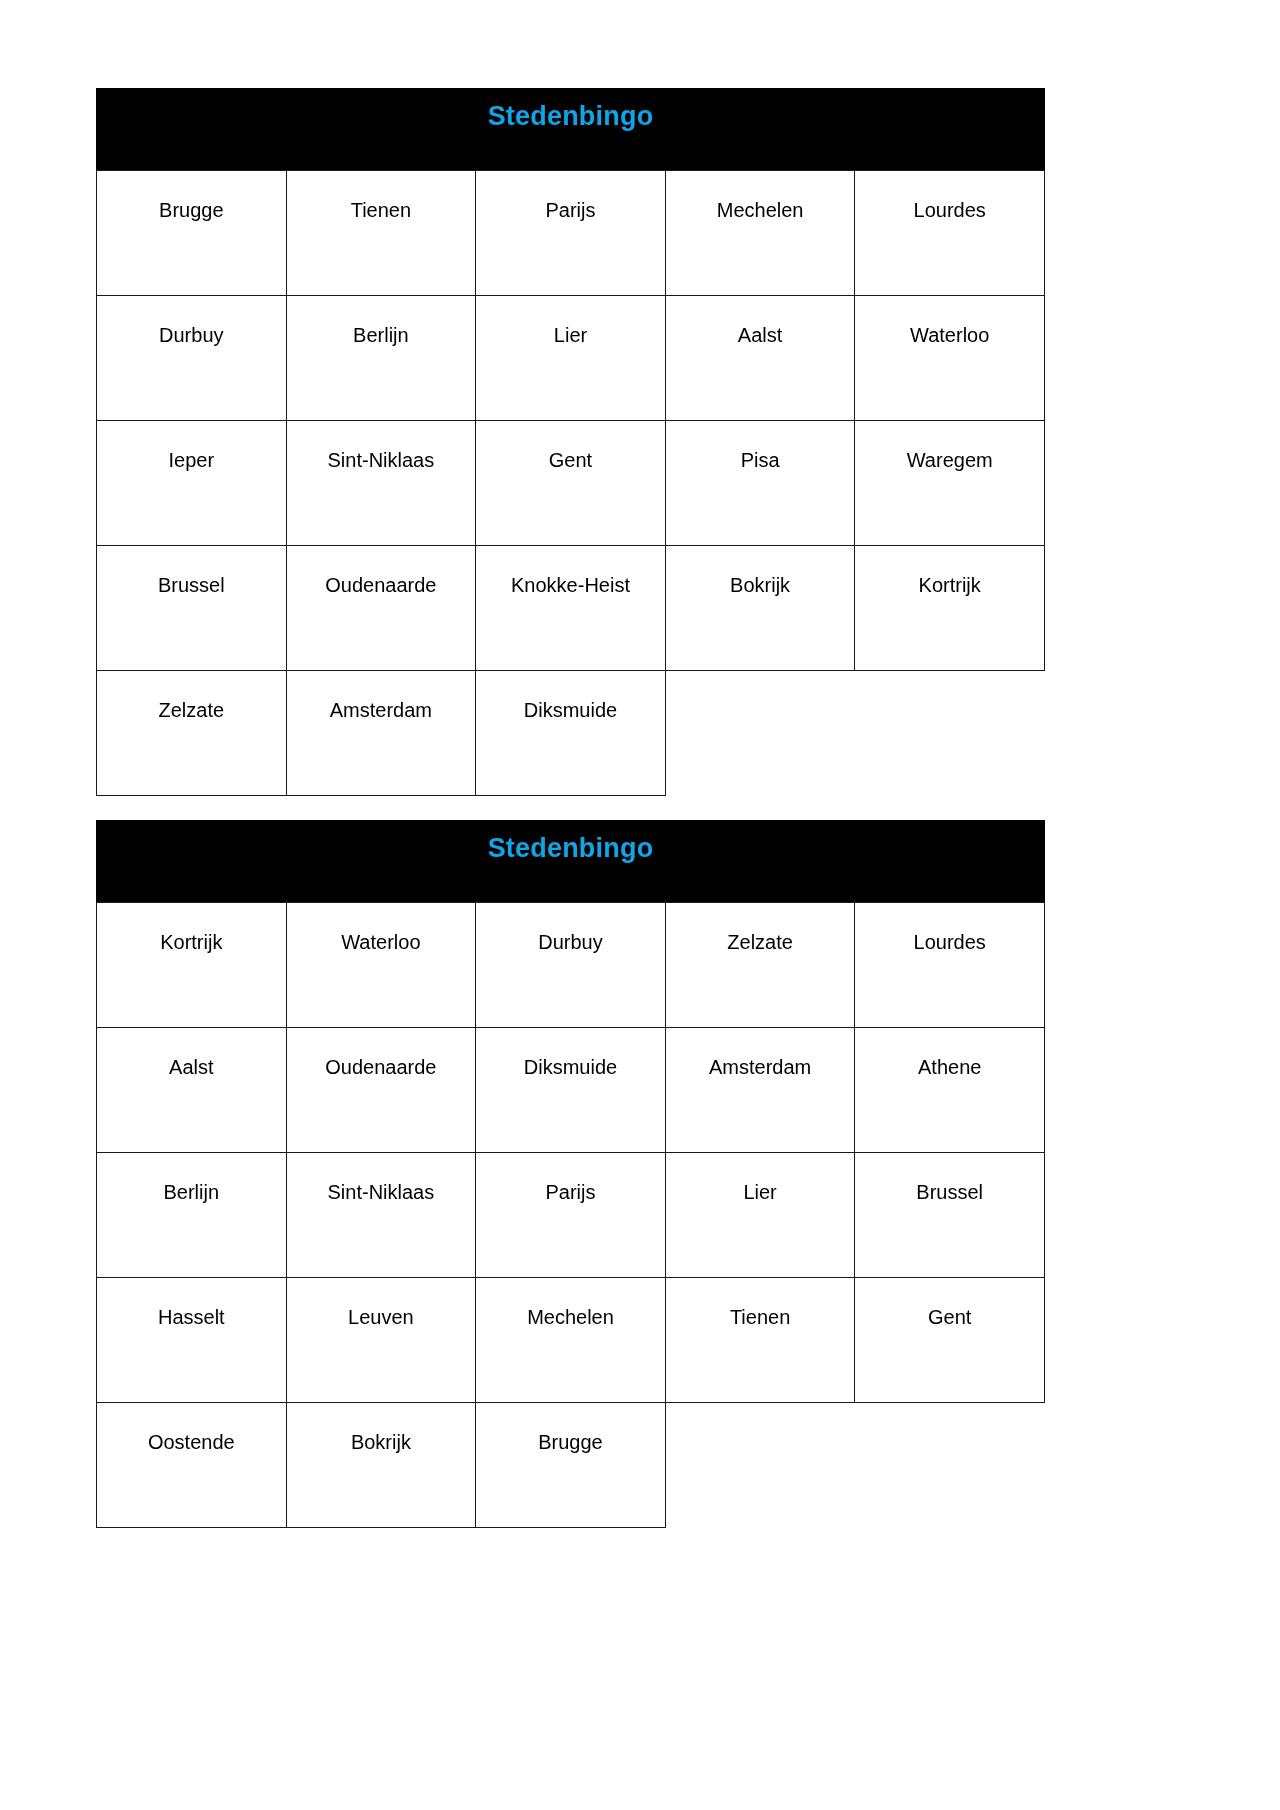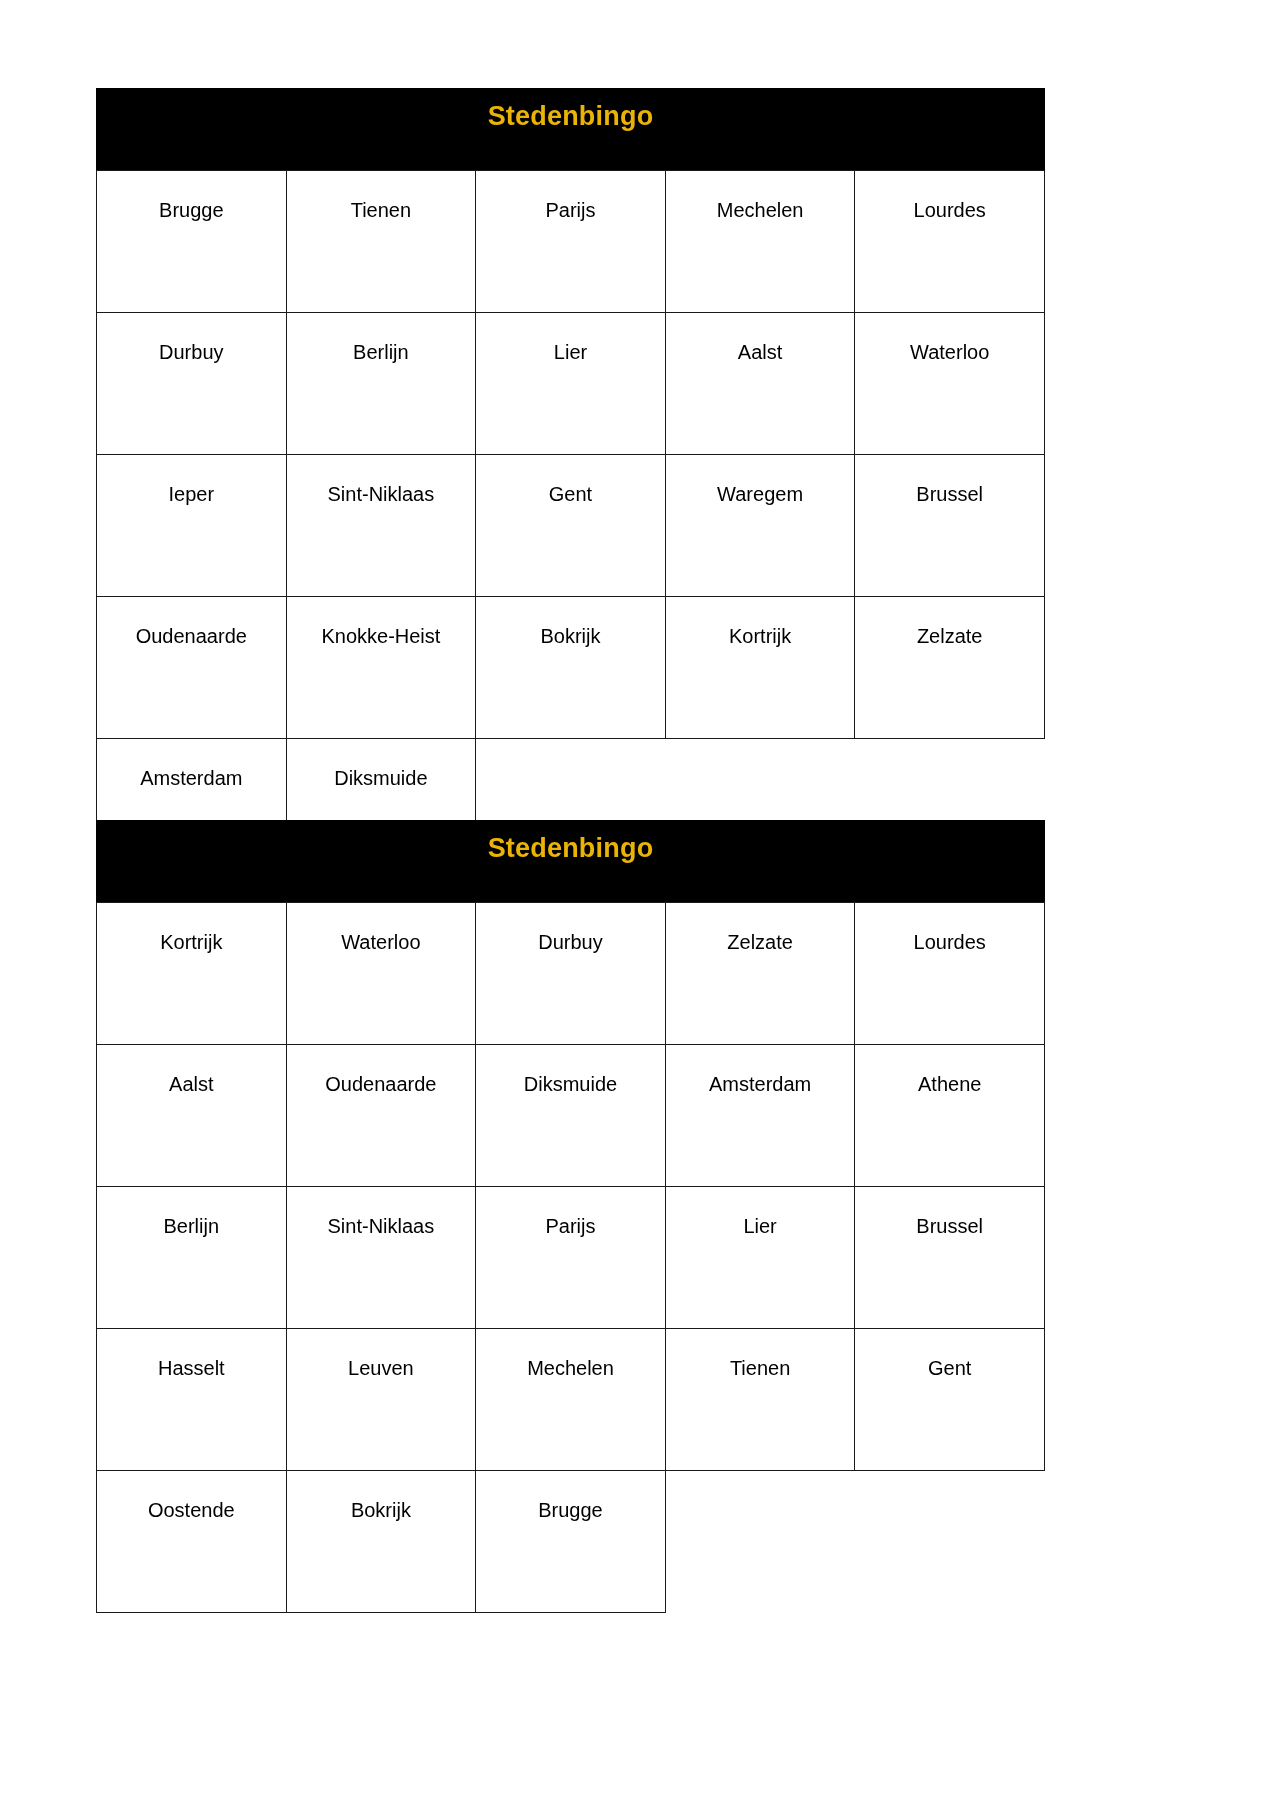--- a/index.html
+++ b/index.html
@@ -34,38 +34,38 @@
   .card-header {
     background: #000000;
     height: 82px;
     display: flex;
     align-items: flex-start;
     justify-content: center;
     padding-top: 14px;
     box-sizing: border-box;
   }
   .card-title {
-    color: #eab308;
+    color: #0ea5e9;
     font-size: 27px;
     font-weight: bold;
     letter-spacing: 0.2px;
     line-height: 1.1;
   }
 
   .bingo-grid {
     display: grid;
     grid-template-columns: repeat(5, 1fr);
     border-left: 1.6px solid #1a1a1a;
     border-top: 1.6px solid #1a1a1a;
     background: #ffffff;
   }
   .bingo-cell {
     border-right: 1.6px solid #1a1a1a;
     border-bottom: 1.6px solid #1a1a1a;
-    height: 142px;
+    height: 125px;
     box-sizing: border-box;
     display: flex;
     align-items: flex-start;
     justify-content: center;
     padding: 28px 4px 0 4px;
     font-size: 20px;
     line-height: 1.15;
     text-align: center;
     white-space: nowrap;
     overflow: hidden;
@@ -89,20 +89,21 @@
 
       <div class="bingo-cell">Durbuy</div>
       <div class="bingo-cell">Berlijn</div>
       <div class="bingo-cell">Lier</div>
       <div class="bingo-cell">Aalst</div>
       <div class="bingo-cell">Waterloo</div>
 
       <div class="bingo-cell">Ieper</div>
       <div class="bingo-cell">Sint-Niklaas</div>
       <div class="bingo-cell">Gent</div>
+      <div class="bingo-cell">Pisa</div>
       <div class="bingo-cell">Waregem</div>
 
       <div class="bingo-cell">Brussel</div>
       <div class="bingo-cell">Oudenaarde</div>
       <div class="bingo-cell">Knokke-Heist</div>
       <div class="bingo-cell">Bokrijk</div>
 
       <div class="bingo-cell">Kortrijk</div>
       <div class="bingo-cell">Zelzate</div>
       <div class="bingo-cell">Amsterdam</div>

